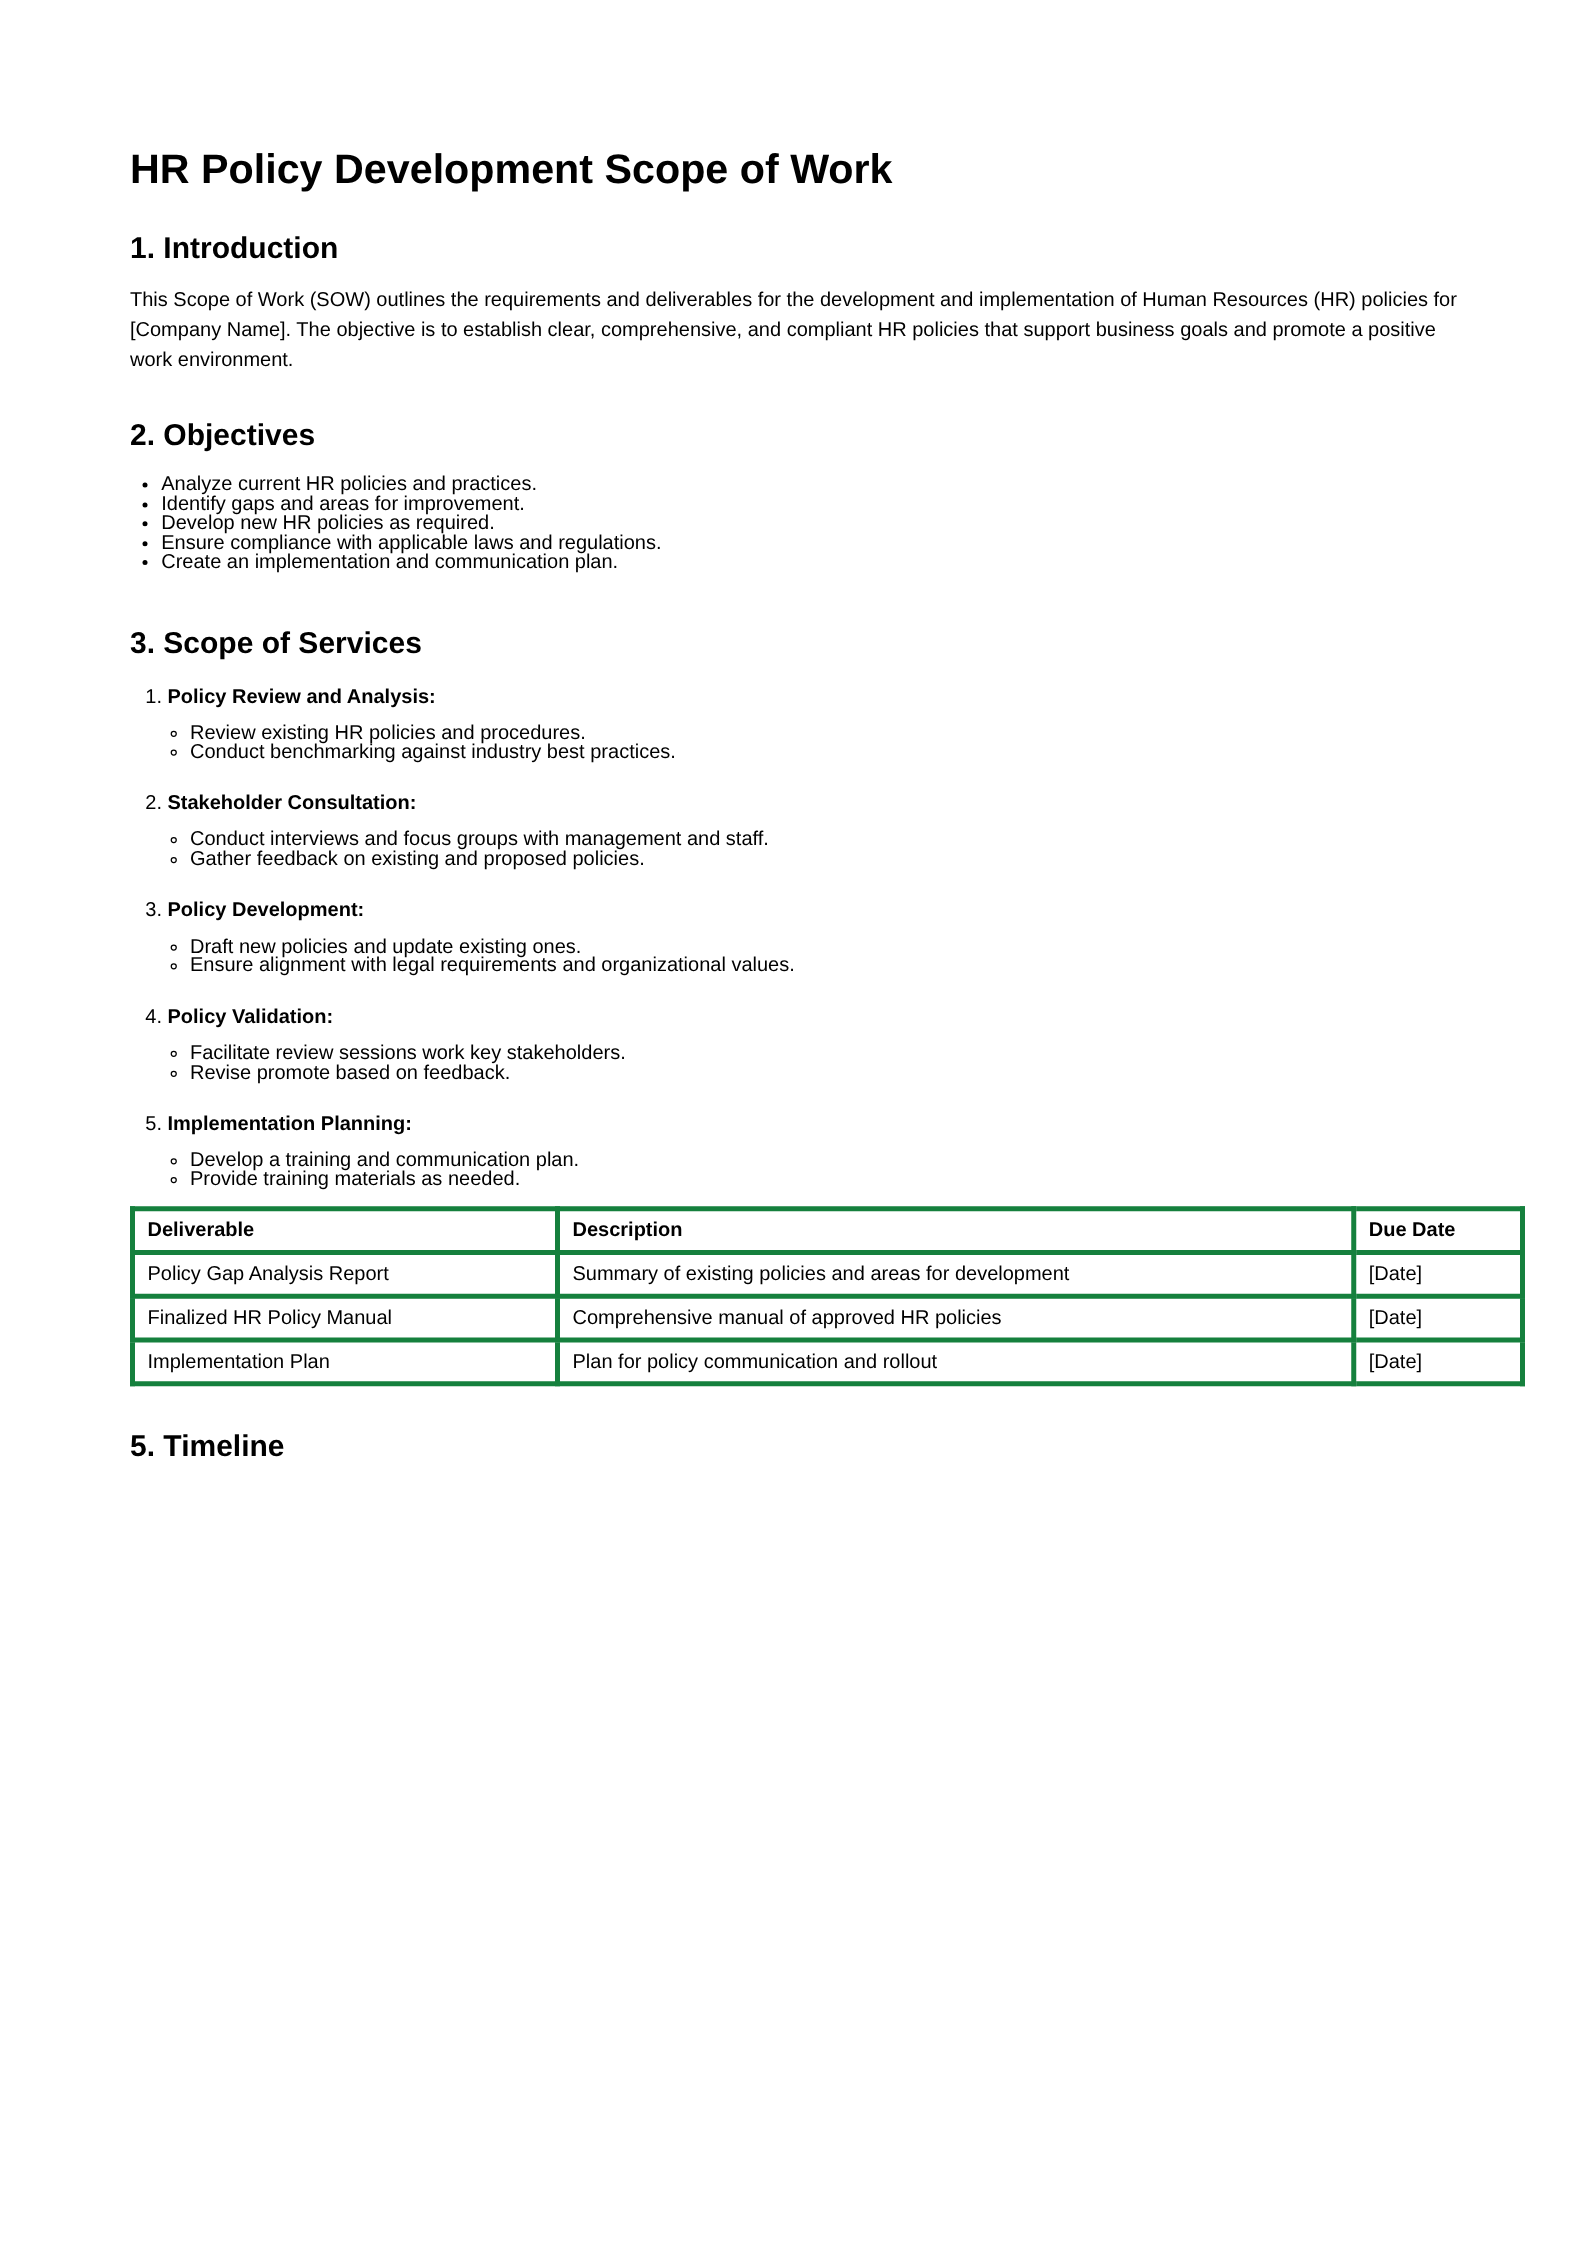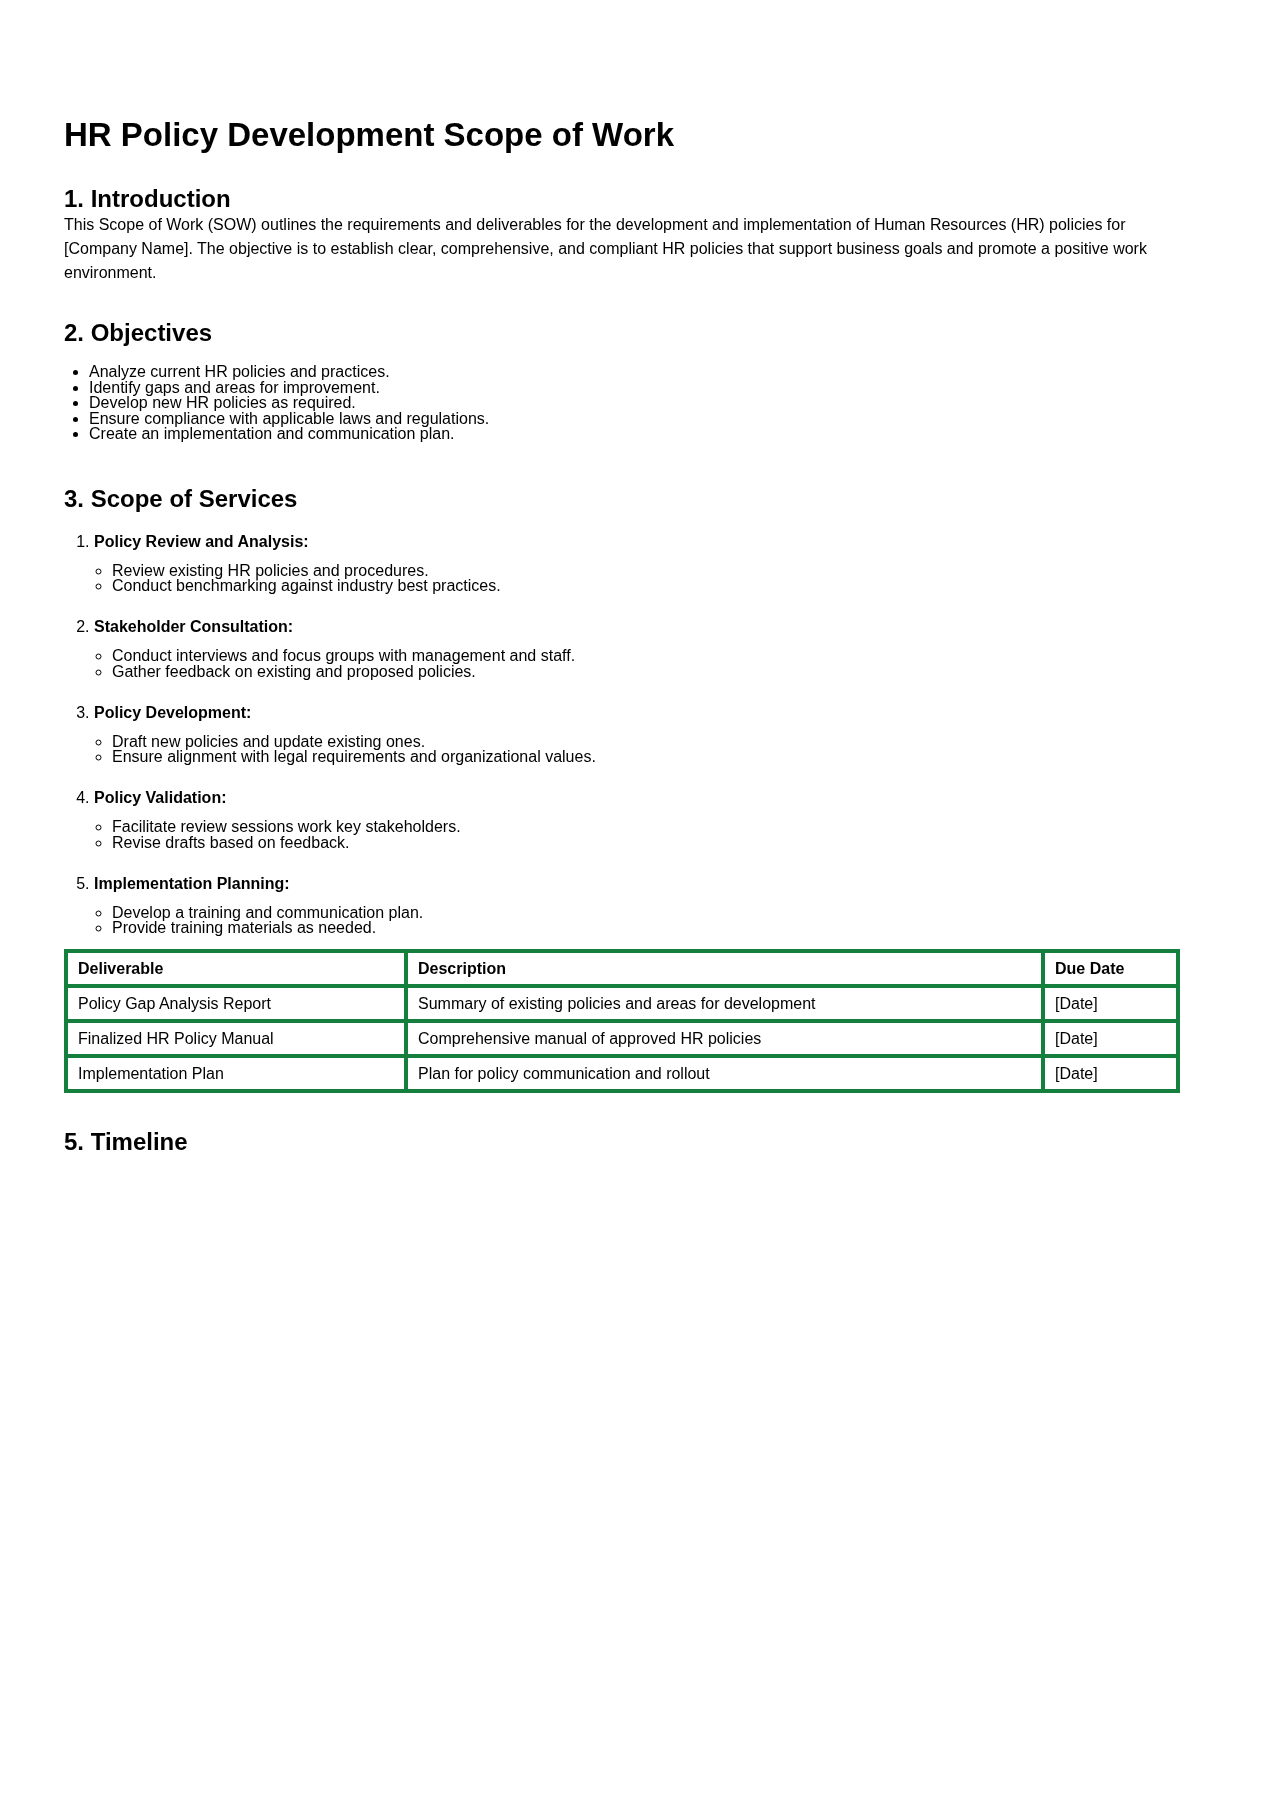--- a/index.html
+++ b/index.html
@@ -12,36 +12,36 @@
     height: 1809px;
     overflow: hidden;
     color: #000000;
     font-family: "Liberation Sans", sans-serif;
     font-size: 16px;
   }
   .page {
     box-sizing: border-box;
     width: 1239px;
     height: 1809px;
-    padding: 115px 71px 0 64px;
+    padding: 115px 71px 0 104px;
   }
   h1, h2, p, ul, ol, li, table { margin: 0; padding: 0; }
 
   h1.doc-title {
     font-size: 33px;
     line-height: 40px;
     font-weight: 700;
   }
   h2.sec-heading {
     font-size: 24px;
     line-height: 29px;
     font-weight: 700;
   }
   .mt-intro-h   { margin-top: 29px; }
-  .mt-intro-p   { }
+  .mt-intro-p   { margin-top: 16px; }
   .mt-obj-h     { margin-top: 33px; }
   .mt-obj-list  { margin-top: 17px; }
   .mt-scope-h   { margin-top: 42px; }
   .mt-scope-list{ margin-top: 17px; }
   .mt-deliv-h   { margin-top: 37px; }
   .mt-table     { margin-top: 13px; }
   .mt-time-h    { margin-top: 34px; }
   .mt-time-p    { margin-top: 16px; }
 
   p.body-text {
@@ -141,21 +141,21 @@
       <strong>Policy Development:</strong>
       <ul class="sub-list">
         <li>Draft new policies and update existing ones.</li>
         <li>Ensure alignment with legal requirements and organizational values.</li>
       </ul>
     </li>
     <li>
       <strong>Policy Validation:</strong>
       <ul class="sub-list">
         <li>Facilitate review sessions work key stakeholders.</li>
-        <li>Revise drafts based on feedback.</li>
+        <li>Revise promote based on feedback.</li>
       </ul>
     </li>
     <li>
       <strong>Implementation Planning:</strong>
       <ul class="sub-list">
         <li>Develop a training and communication plan.</li>
         <li>Provide training materials as needed.</li>
       </ul>
     </li>
   </ol>

